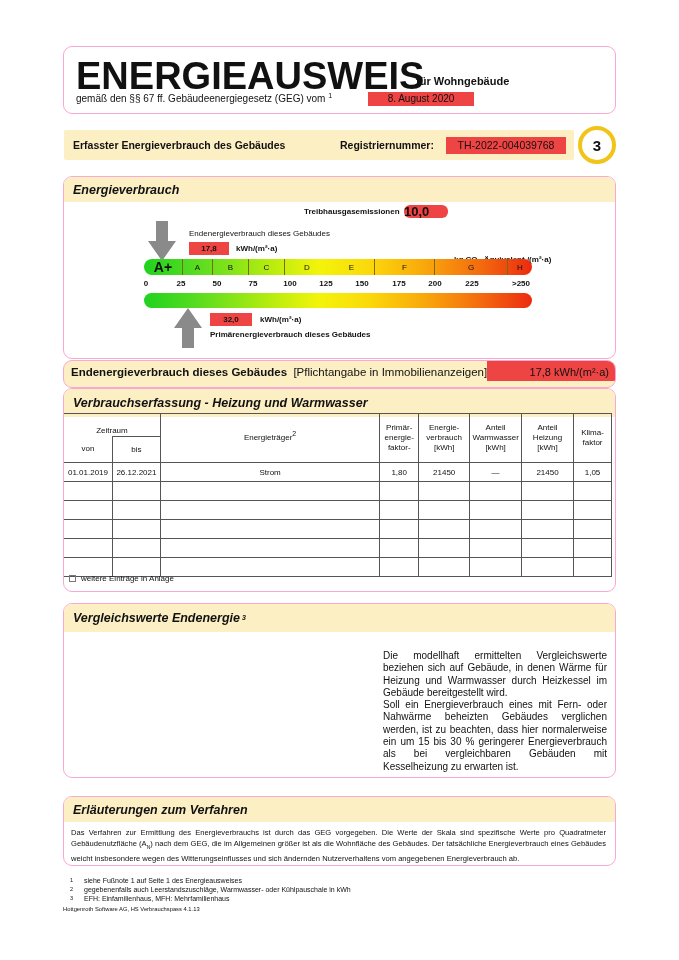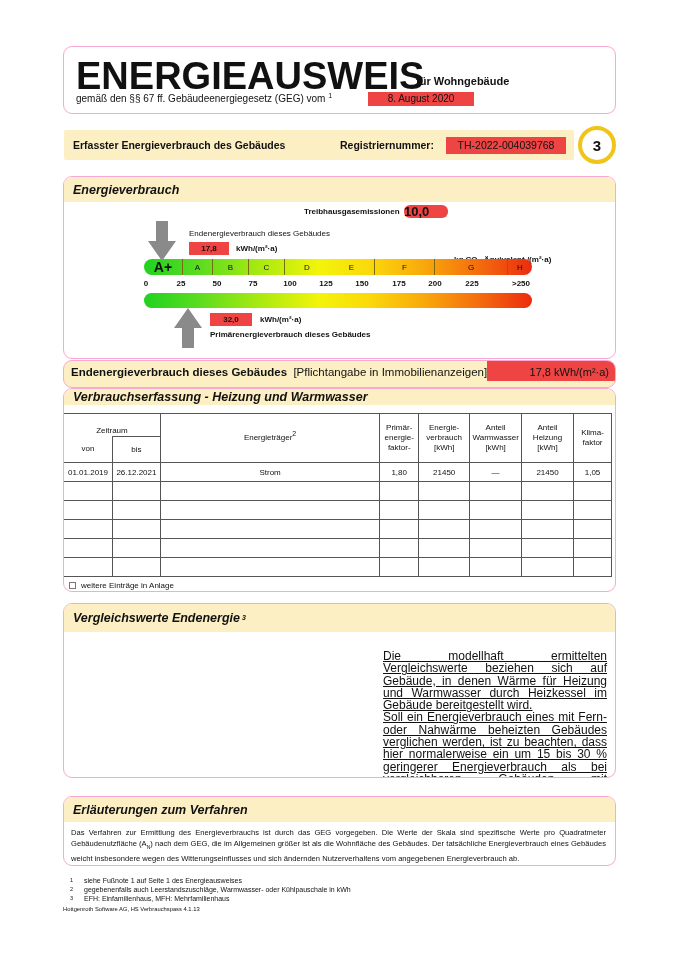--- a/index.html
+++ b/index.html
@@ -98,21 +98,21 @@
 
 <div class="box" style="left:63px; top:360px; width:553px; height:28px; background:#fdefc4;">
   <div class="abs" style="left:7px; top:5px; font-size:11.5px;">
     <b>Endenergieverbrauch dieses Gebäudes</b>&nbsp;
     <span>[Pflichtangabe in Immobilienanzeigen]</span>
   </div>
   <div class="abs grey" style="right:0; top:0; width:128px; height:20px; font-size:11px; text-align:right; padding-right:6px; line-height:22px;">17,8 kWh/(m²·a)</div>
 </div>
 
 <div class="box" style="left:63px; top:388px; width:553px; height:204px;">
-  <div class="box-head" style="height:16px;">Verbrauchserfassung - Heizung und Warmwasser</div>
+  <div class="box-head" style="height:28px;">Verbrauchserfassung - Heizung und Warmwasser</div>
   <table class="vt" style="left:-1px; top:24px; width:549px;">
     <colgroup>
       <col style="width:49px">
         <col style="width:48px">
         <col style="width:220px">
         <col style="width:39px">
         <col style="width:51px">
         <col style="width:52px">
         <col style="width:52px">
         <col style="width:38px">
@@ -188,33 +188,33 @@
           <td></td>
           <td></td>
           <td></td>
           <td></td>
           <td></td>
           <td></td>
           <td></td>
         </tr>
   </tbody>
     </table>
-  <div class="abs" style="left:5px; top:192px; font-size:8px; display:flex; align-items:center;">
+  <div class="abs" style="left:5px; top:185px; font-size:8px; display:flex; align-items:center;">
     <span style="display:inline-block; width:7px; height:7px; border:1px solid #777; margin-right:5px;"></span>
     <span>weitere Einträge in Anlage</span>
   </div>
 </div>
 
 <div class="box" style="left:63px; top:603px; width:553px; height:175px;">
   <div class="box-head" style="height:28px;">
     <span>Vergleichswerte Endenergie</span>
       <sup style="margin-left:2px;">3</sup>
   </div>
   <div class="abs" style="left:8px; top:34px; width:300px; height:130px;"></div>
-  <div class="abs" style="left:319px; top:46px; width:224px; font-size:12px; line-height:12.3px; text-align:justify;text-decoration:underline;">
+  <div class="abs" style="left:319px; top:46px; width:224px; font-size:10px; line-height:12.3px; text-align:justify;">
     <p>Die modellhaft ermittelten Vergleichswerte beziehen sich auf Gebäude, in denen Wärme für Heizung und Warmwasser durch Heizkessel im Gebäude bereitgestellt wird.</p>
     <p>Soll ein Energieverbrauch eines mit Fern- oder Nahwärme beheizten Gebäudes verglichen werden, ist zu beachten, dass hier normalerweise ein um 15 bis 30 % geringerer Energieverbrauch als bei vergleichbaren Gebäuden mit Kesselheizung zu erwarten ist.</p>
   </div>
 </div>
 
 <div class="box" style="left:63px; top:796px; width:553px; height:70px;">
   <div class="box-head" style="height:25px;">Erläuterungen zum Verfahren</div>
   <div class="abs" style="left:7px; top:30px; width:535px; font-size:7.6px; line-height:11.4px; text-align:justify;">
     <span>Das Verfahren zur Ermittlung des Energieverbrauchs ist durch das GEG vorgegeben. Die Werte der Skala sind spezifische Werte pro Quadratmeter Gebäudenutzfläche (A</span><sub style="font-size:5px;">N</sub><span>) nach dem GEG, die im Allgemeinen größer ist als die Wohnfläche des Gebäudes. Der tatsächliche Energieverbrauch eines Gebäudes weicht insbesondere wegen des Witterungseinflusses und sich ändernden Nutzerverhaltens vom angegebenen Energieverbrauch ab.</span>
   </div>

